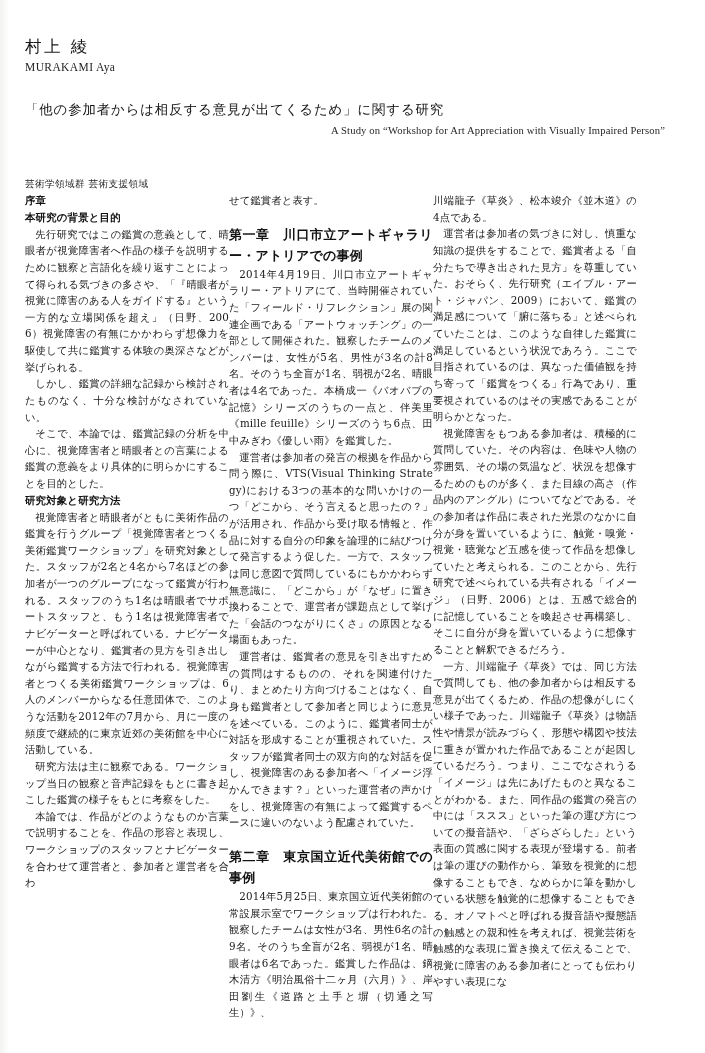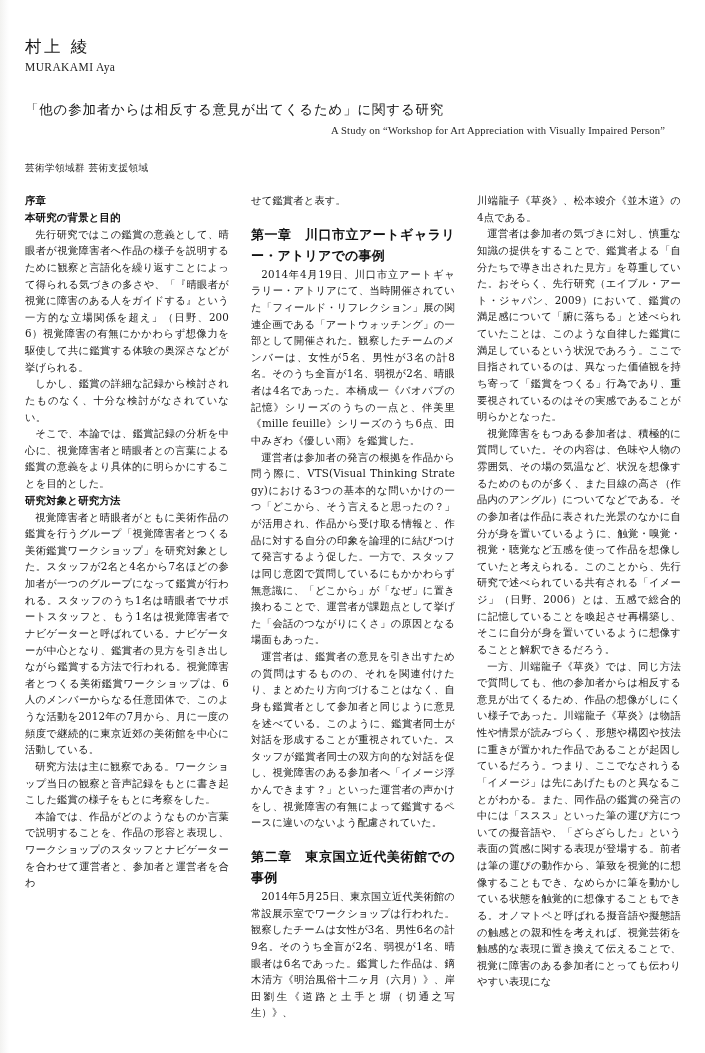--- a/index.html
+++ b/index.html
@@ -77,32 +77,31 @@
     line-height: 1.5;
     margin-top: 3px;
     color: #262626;
     text-align: right;
   }
   .affiliation {
     font-family: "DejaVu Serif", "Liberation Serif", serif;
     font-size: 9.6px;
     letter-spacing: 0.4px;
     line-height: 1.5;
-    margin-top: 22px;
+    margin-top: 38px;
     color: #1f1f1f;
   }
 
   
   .columns {
     position: absolute;
     left: 25px;
     top: 176px;
     width: 655px;
     display: flex;
-    gap: 22px;
     align-items: flex-start;
   }
   .col {
     width: 204px;
     flex: 0 0 204px;
   }
 
   .sec-head {
     font-family: "DejaVu Sans", "Liberation Sans", sans-serif;
     font-size: 10.4px;

